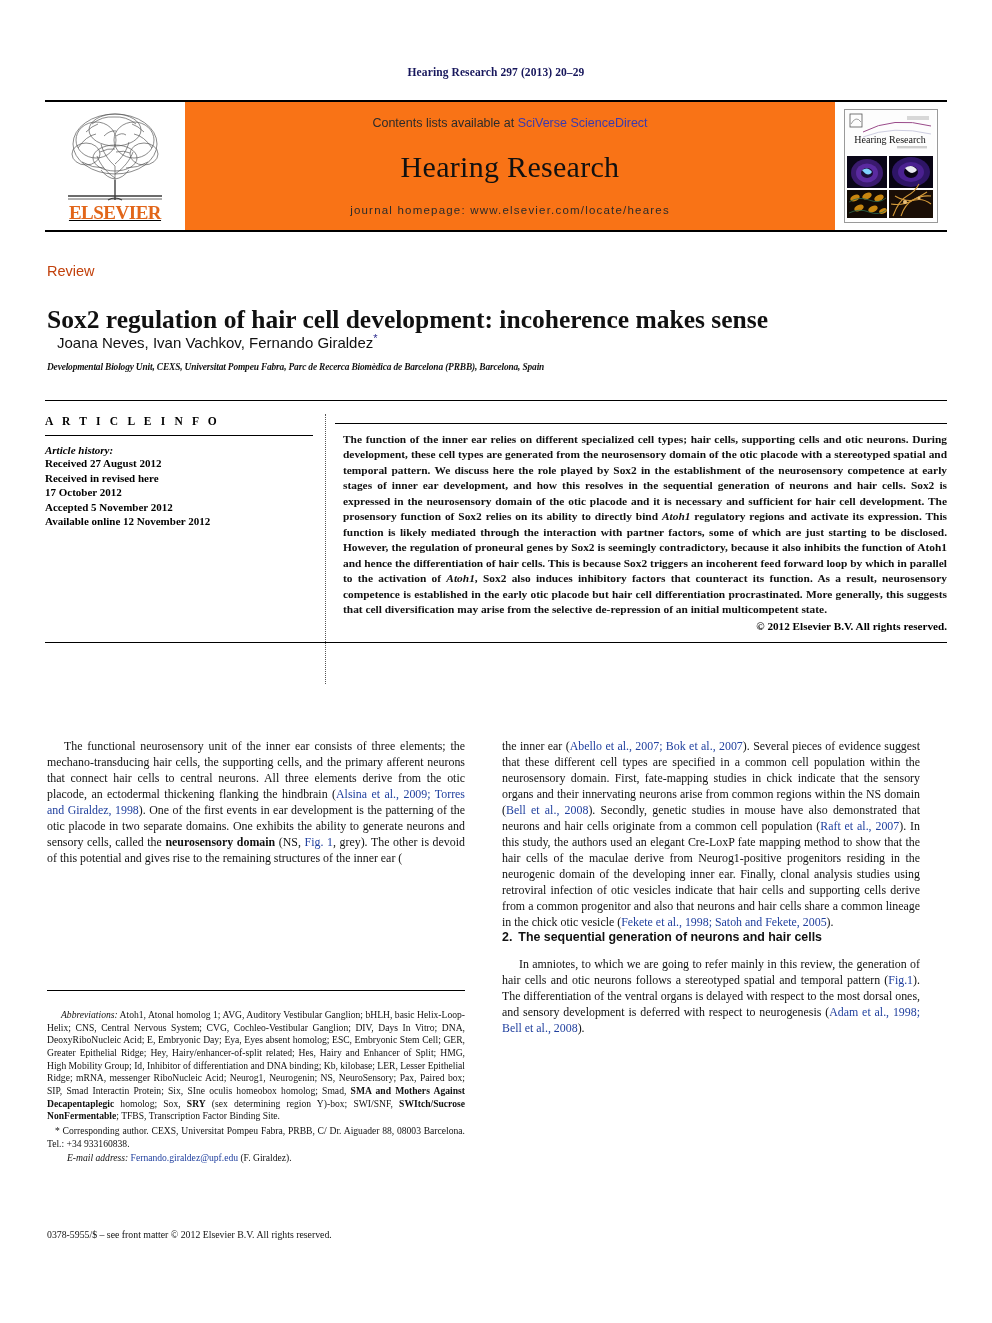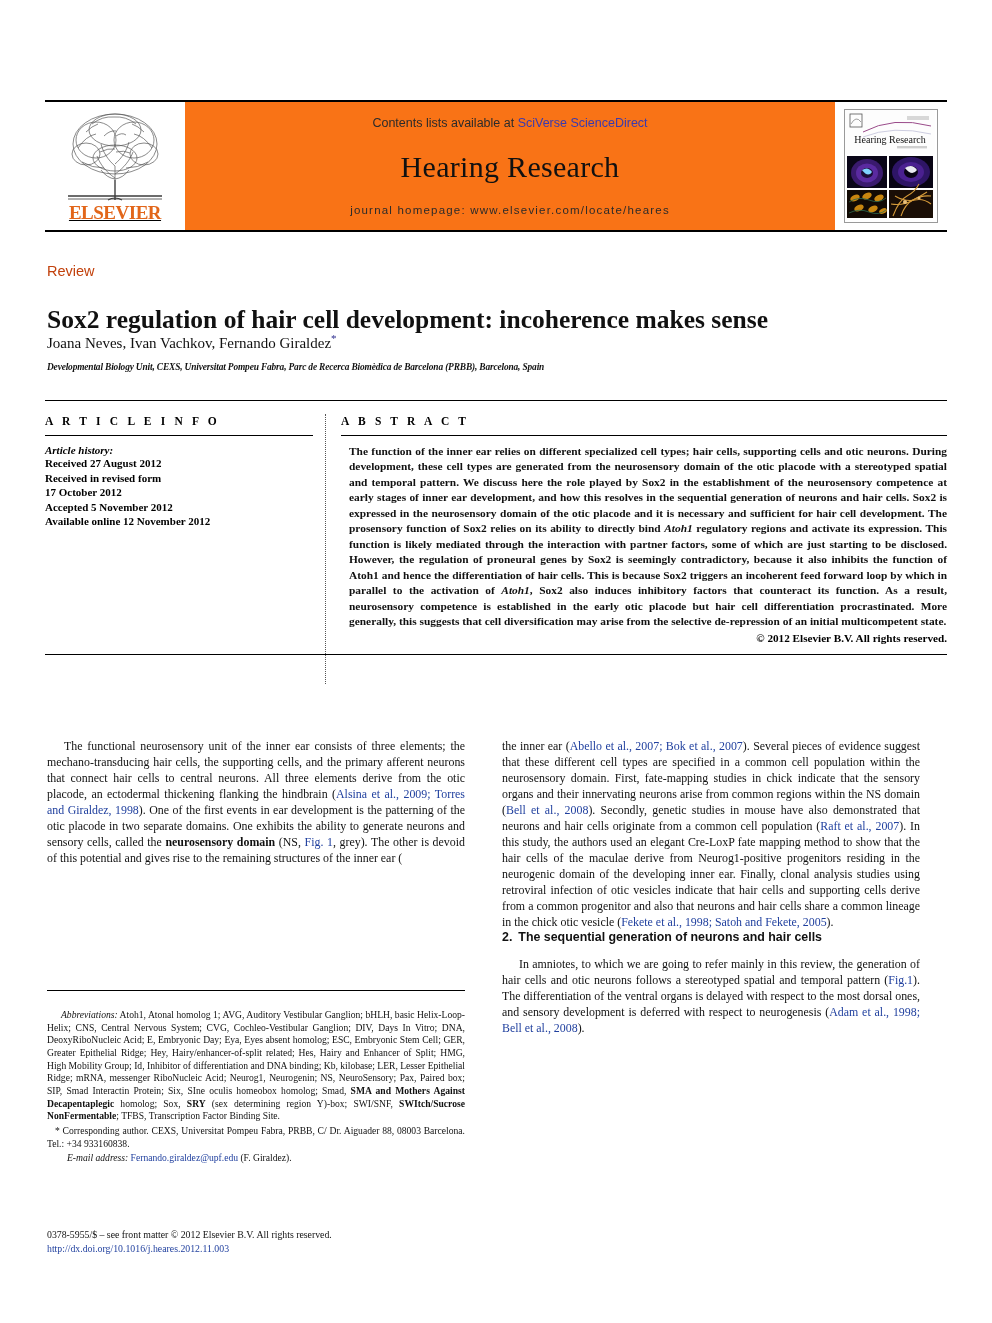--- a/index.html
+++ b/index.html
@@ -132,23 +132,23 @@
     left: 47px;
     width: 880px;
     font-family: "Liberation Serif", serif;
     font-size: 25.5px;
     color: #111;
     line-height: 1.15;
   }
   .authors {
     position: absolute;
     top: 332px;
-    left: 47px;
+    left: 57px;
     width: 880px;
-    font-family: Liberation Serif, serif;
+    font-family: Liberation Sans, sans-serif;
     font-size: 15px;
     color: #111;
   }
   .authors sup { color: #2a2a8c; font-size: 11px; }
   .affiliation {
     position: absolute;
     top: 362px;
     left: 47px;
     width: 880px;
     font-family: "Liberation Serif", serif;
@@ -162,21 +162,21 @@
   
   .infoabs {
     position: absolute;
     top: 400px;
     left: 45px;
     width: 902px;
     border-top: 1.5px solid #000;
     border-bottom: 1.5px solid #000;
     padding: 14px 0 10px 0;
     display: flex;
-    gap: 6px;
+    gap: 0;
   }
   .col-info {
     flex: 0 0 280px;
     width: 280px;
     padding-right: 12px;
     box-sizing: border-box;
   }
   .col-abs {
     flex: 1 1 auto;
     padding-left: 10px;
@@ -295,20 +295,21 @@
   }
   .doi-link {
     color: #1f3f9e;
   }
 </style>
 </head>
 <body>
 
 <div class="page">
 
+  <div class="running-head">Hearing Research 297 (2013) 20–29</div>
 
   <div class="masthead">
     <div class="masthead-inner">
 
       <div class="elsevier-logo">
         <svg class="tree-svg" width="118" height="96" viewBox="0 0 118 96">
           <g stroke="#3b3b3b" stroke-width="0.7" fill="none" opacity="0.85">
             <path d="M59 92 L59 58 M59 70 C50 64 44 56 41 48 M59 66 C68 60 74 52 77 44"></path>
             <path d="M59 58 C52 52 47 44 45 36 M59 56 C66 50 71 42 73 34"></path>
             <ellipse cx="59" cy="36" rx="42" ry="30"></ellipse>
@@ -405,28 +406,27 @@
     <span>Joana Neves, Ivan Vachkov, Fernando Giraldez</span><sup>*</sup>
   </div>
   <div class="affiliation">Developmental Biology Unit, CEXS, Universitat Pompeu Fabra, Parc de Recerca Biomèdica de Barcelona (PRBB), Barcelona, Spain</div>
 
   <div class="infoabs">
     <div class="col-info">
       <div class="sec-label">A R T I C L E   I N F O</div>
       <div class="rule-thin"></div>
       <div class="hist-title">Article history:</div>
       <div class="hist-line">Received 27 August 2012</div>
-      <div class="hist-line">Received in revised form</div>
+      <div class="hist-line">Received in revised here</div>
       <div class="hist-line">17 October 2012</div>
       <div class="hist-line">Accepted 5 November 2012</div>
       <div class="hist-line">Available online 12 November 2012</div>
     </div>
 
     <div class="col-abs">
-      <div class="sec-label">A B S T R A C T</div>
       <div class="rule-thin"></div>
       <div class="abstract-body"><span>The function of the inner ear relies on different specialized cell types; hair cells, supporting cells and otic neurons. During development, these cell types are generated from the neurosensory domain of the otic placode with a stereotyped spatial and temporal pattern. We discuss here the role played by Sox2 in the establishment of the neurosensory competence at early stages of inner ear development, and how this resolves in the sequential generation of neurons and hair cells. Sox2 is expressed in the neurosensory domain of the otic placode and it is necessary and sufficient for hair cell development. The prosensory function of Sox2 relies on its ability to directly bind </span><i>Atoh1</i><span> regulatory regions and activate its expression. This function is likely mediated through the interaction with partner factors, some of which are just starting to be disclosed. However, the regulation of proneural genes by Sox2 is seemingly contradictory, because it also inhibits the function of Atoh1 and hence the differentiation of hair cells. This is because Sox2 triggers an incoherent feed forward loop by which in parallel to the activation of </span><i>Atoh1</i><span>, Sox2 also induces inhibitory factors that counteract its function. As a result, neurosensory competence is established in the early otic placode but hair cell differentiation procrastinated. More generally, this suggests that cell diversification may arise from the selective de-repression of an initial multicompetent state.</span></div>
       <div class="copyright">© 2012 Elsevier B.V. All rights reserved.</div>
     </div>
   </div>
   <div class="vrule"></div>
 
   <div class="body-cols">
 
     <div class="col col-left">
@@ -444,16 +444,15 @@
   </div>
 
   <div class="footnotes">
     <p class="fn fn-abbrev"><i>Abbreviations:</i><span> Atoh1, Atonal homolog 1; AVG, Auditory Vestibular Ganglion; bHLH, basic Helix-Loop-Helix; CNS, Central Nervous System; CVG, Cochleo-Vestibular Ganglion; DIV, Days In Vitro; DNA, DeoxyRiboNucleic Acid; E, Embryonic Day; Eya, Eyes absent homolog; ESC, Embryonic Stem Cell; GER, Greater Epithelial Ridge; Hey, Hairy/enhancer-of-split related; Hes, Hairy and Enhancer of Split; HMG, High Mobility Group; Id, Inhibitor of differentiation and DNA binding; Kb, kilobase; LER, Lesser Epithelial Ridge; mRNA, messenger RiboNucleic Acid; Neurog1, Neurogenin; NS, NeuroSensory; Pax, Paired box; SIP, Smad Interactin Protein; Six, SIne oculis homeobox homolog; Smad, </span><span class="b">SMA and Mothers Against Decapentaplegic</span><span> homolog; Sox, </span><span class="b">SRY</span><span> (sex determining region Y)-box; SWI/SNF, </span><span class="b">SWItch/Sucrose NonFermentable</span><span>; TFBS, Transcription Factor Binding Site.</span></p>
     <p class="fn fn-corr">* Corresponding author. CEXS, Universitat Pompeu Fabra, PRBB, C/ Dr. Aiguader 88, 08003 Barcelona. Tel.: +34 933160838.</p>
     <p class="fn fn-email"><i>E-mail address:</i> <span class="email-link">Fernando.giraldez@upf.edu</span><span> (F. Giraldez).</span></p>
   </div>
 
   <div class="imprint">
     <div>0378-5955/$ – see front matter © 2012 Elsevier B.V. All rights reserved.</div>
-    <div class="doi-link">http://dx.doi.org/10.1016/j.heares.2012.11.003</div>
   </div>
 
 </div>
 
 </body></html>

